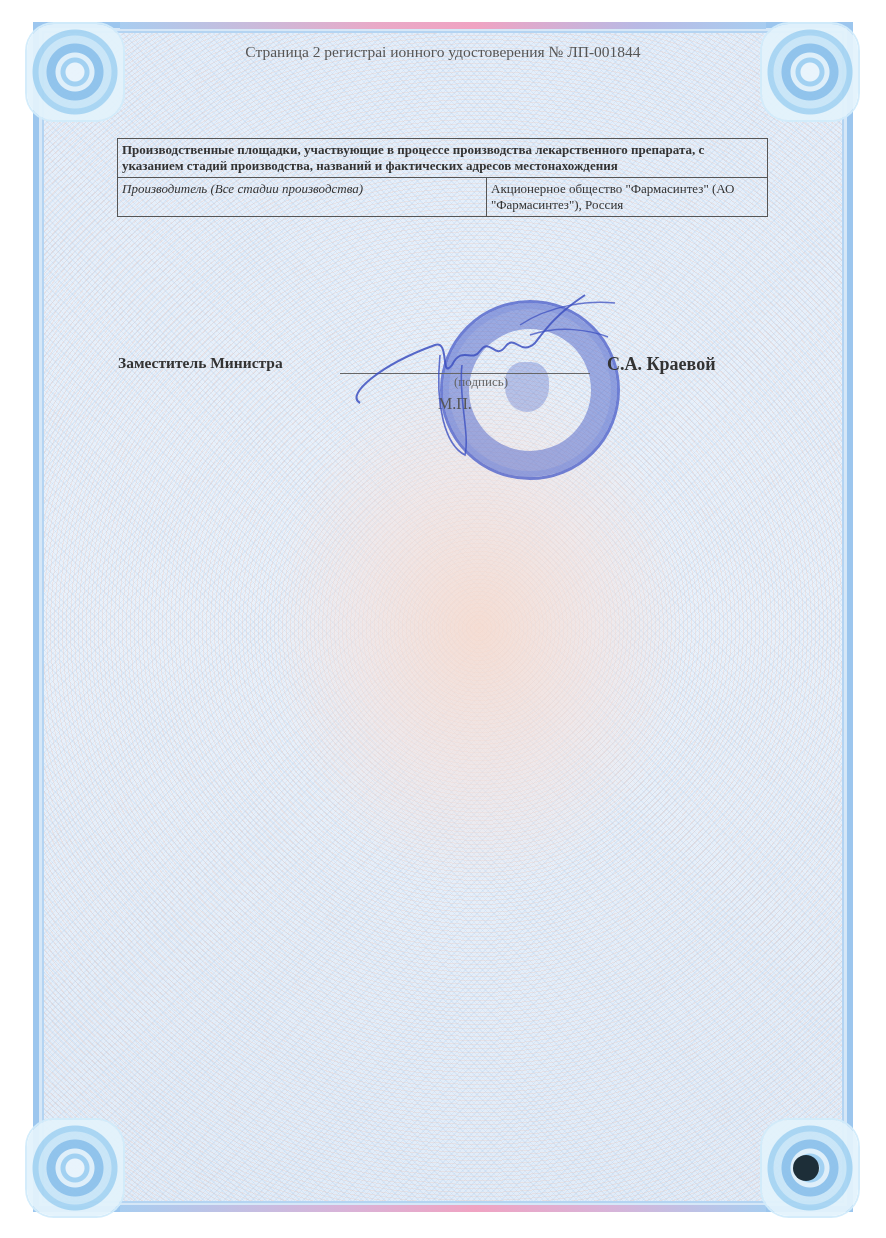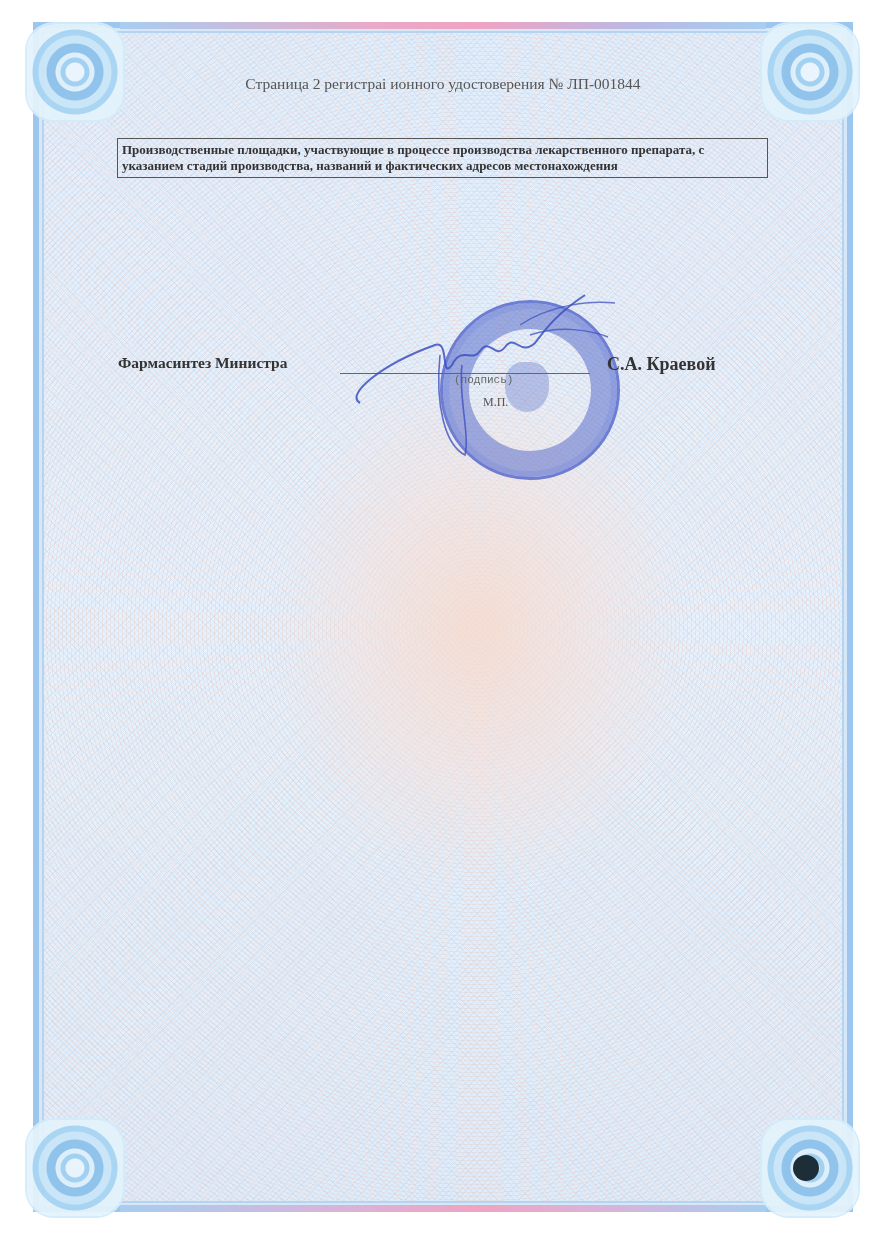--- a/index.html
+++ b/index.html
@@ -21,31 +21,31 @@
   .rosette { position:absolute; width:96px; height:96px; border-radius:28%;
              background:
                radial-gradient(circle, #eaf5fd 0 9px, #9fd0f2 10px 14px, #dff0fb 15px 19px, #8dc2ec 20px 28px, #c9e6f8 29px 36px, #a7d5f3 37px 42px, #e3f3fc 43px 48px);
              box-shadow: 0 0 0 2px #d2ecfb; opacity:0.95; }
   .rosette.tl { left:27px; top:24px; }
   .rosette.tr { left:762px; top:24px; }
   .rosette.bl { left:27px; top:1120px; }
   .rosette.br { left:762px; top:1120px; }
   .hole { position:absolute; left:793px; top:1155px; width:26px; height:26px; border-radius:50%; background:#1d2e38; }
 
-  .header { position:absolute; left:0; width:886px; top:43px; text-align:center; font-size:15.5px; color:#555;margin-top:32px; }
+  .header { position:absolute; left:0; width:886px; top:43px; text-align:center; font-size:15.5px; color:#555; }
 
   table.sites { position:absolute; left:117px; top:138px; width:651px; border-collapse:collapse; font-size:13px; line-height:16px; }
   table.sites td { border:1px solid #555; padding:3px 4px; vertical-align:top; color:#333; }
   .bold { font-weight:bold; }
   .italic { font-style:italic; color:#555; }
 
   .sig-title { position:absolute; left:118px; top:354px; font-size:15.5px; font-weight:bold; color:#333; }
   .sig-line { position:absolute; left:340px; top:373px; width:250px; height:1px; background:#666; }
-  .sig-sublabel { position:absolute; left:454px; top:374px; font-size:11px; color:#666;font-family:Liberation Mono, monospace; }
-  .sig-mp { position:absolute; left:438px; top:395px; font-size:12px; color:#555;margin-left:45px; }
+  .sig-sublabel { position:absolute; left:454px; top:374px; font-size:13px; color:#666; }
+  .sig-mp { position:absolute; left:438px; top:395px; font-size:16px; color:#555; }
   .sig-name { position:absolute; left:607px; top:354px; font-size:18px; font-weight:bold; color:#333; }
 
   .stamp { position:absolute; left:440px; top:300px; width:174px; height:174px; border-radius:50%;
            border:3px solid rgba(70,90,200,0.75); box-shadow: inset 0 0 0 6px rgba(120,140,220,0.35), inset 0 0 0 24px rgba(255,255,255,0), inset 0 0 0 26px rgba(80,100,200,0.5); }
   .stamp-eagle { position:absolute; left:505px; top:362px; width:44px; height:50px; border-radius:40% 40% 50% 50%; background:rgba(90,110,200,0.35); }
   svg.signature { position:absolute; left:340px; top:285px; width:280px; height:180px; overflow:visible; }
 </style>
 </head>
 <body>
 
@@ -59,27 +59,31 @@
 <div class="rosette br"></div>
 <div class="hole"></div>
 
 <div class="header">Страница 2 регистраі ионного удостоверения № ЛП-001844</div>
 
 <table class="sites">
   <tbody>
       <tr>
     <td colspan="2" class="bold">Производственные площадки, участвующие в процессе производства лекарственного препарата, с указанием стадий производства, названий и фактических адресов местонахождения</td>
   </tr>
+  <tr>
+    <td class="italic" style="width:360px">Производитель (Все стадии производства)</td>
+    <td>Акционерное общество "Фармасинтез" (АО "Фармасинтез"), Россия</td>
+  </tr>
 </tbody>
   </table>
 
 <div class="stamp"></div>
 <div class="stamp-eagle"></div>
 
-<div class="sig-title">Фармасинтез Министра</div>
+<div class="sig-title">Заместитель Министра</div>
 <div class="sig-line"></div>
 <div class="sig-sublabel">(подпись)</div>
 <div class="sig-mp">М.П.</div>
 <div class="sig-name">С.А. Краевой</div>
 
 <svg class="signature" viewBox="0 0 280 180">
   <path d="M20 118 C 5 110, 40 80, 95 60 C 110 55, 100 95, 112 80 C 122 60, 132 78, 140 66 C 150 52, 155 75, 165 62 C 175 48, 180 72, 195 58 C 205 45, 215 30, 245 10" fill="none" stroke="#3d50c0" stroke-width="2" opacity="0.85"></path>
   <path d="M100 70 C 95 120, 105 160, 125 170 C 130 150, 118 110, 122 80" fill="none" stroke="#3d50c0" stroke-width="1.6" opacity="0.8"></path>
   <path d="M180 40 C 210 20, 250 15, 275 18 M 190 50 C 220 40, 250 45, 268 52" fill="none" stroke="#3d50c0" stroke-width="1.5" opacity="0.75"></path>
 </svg>

